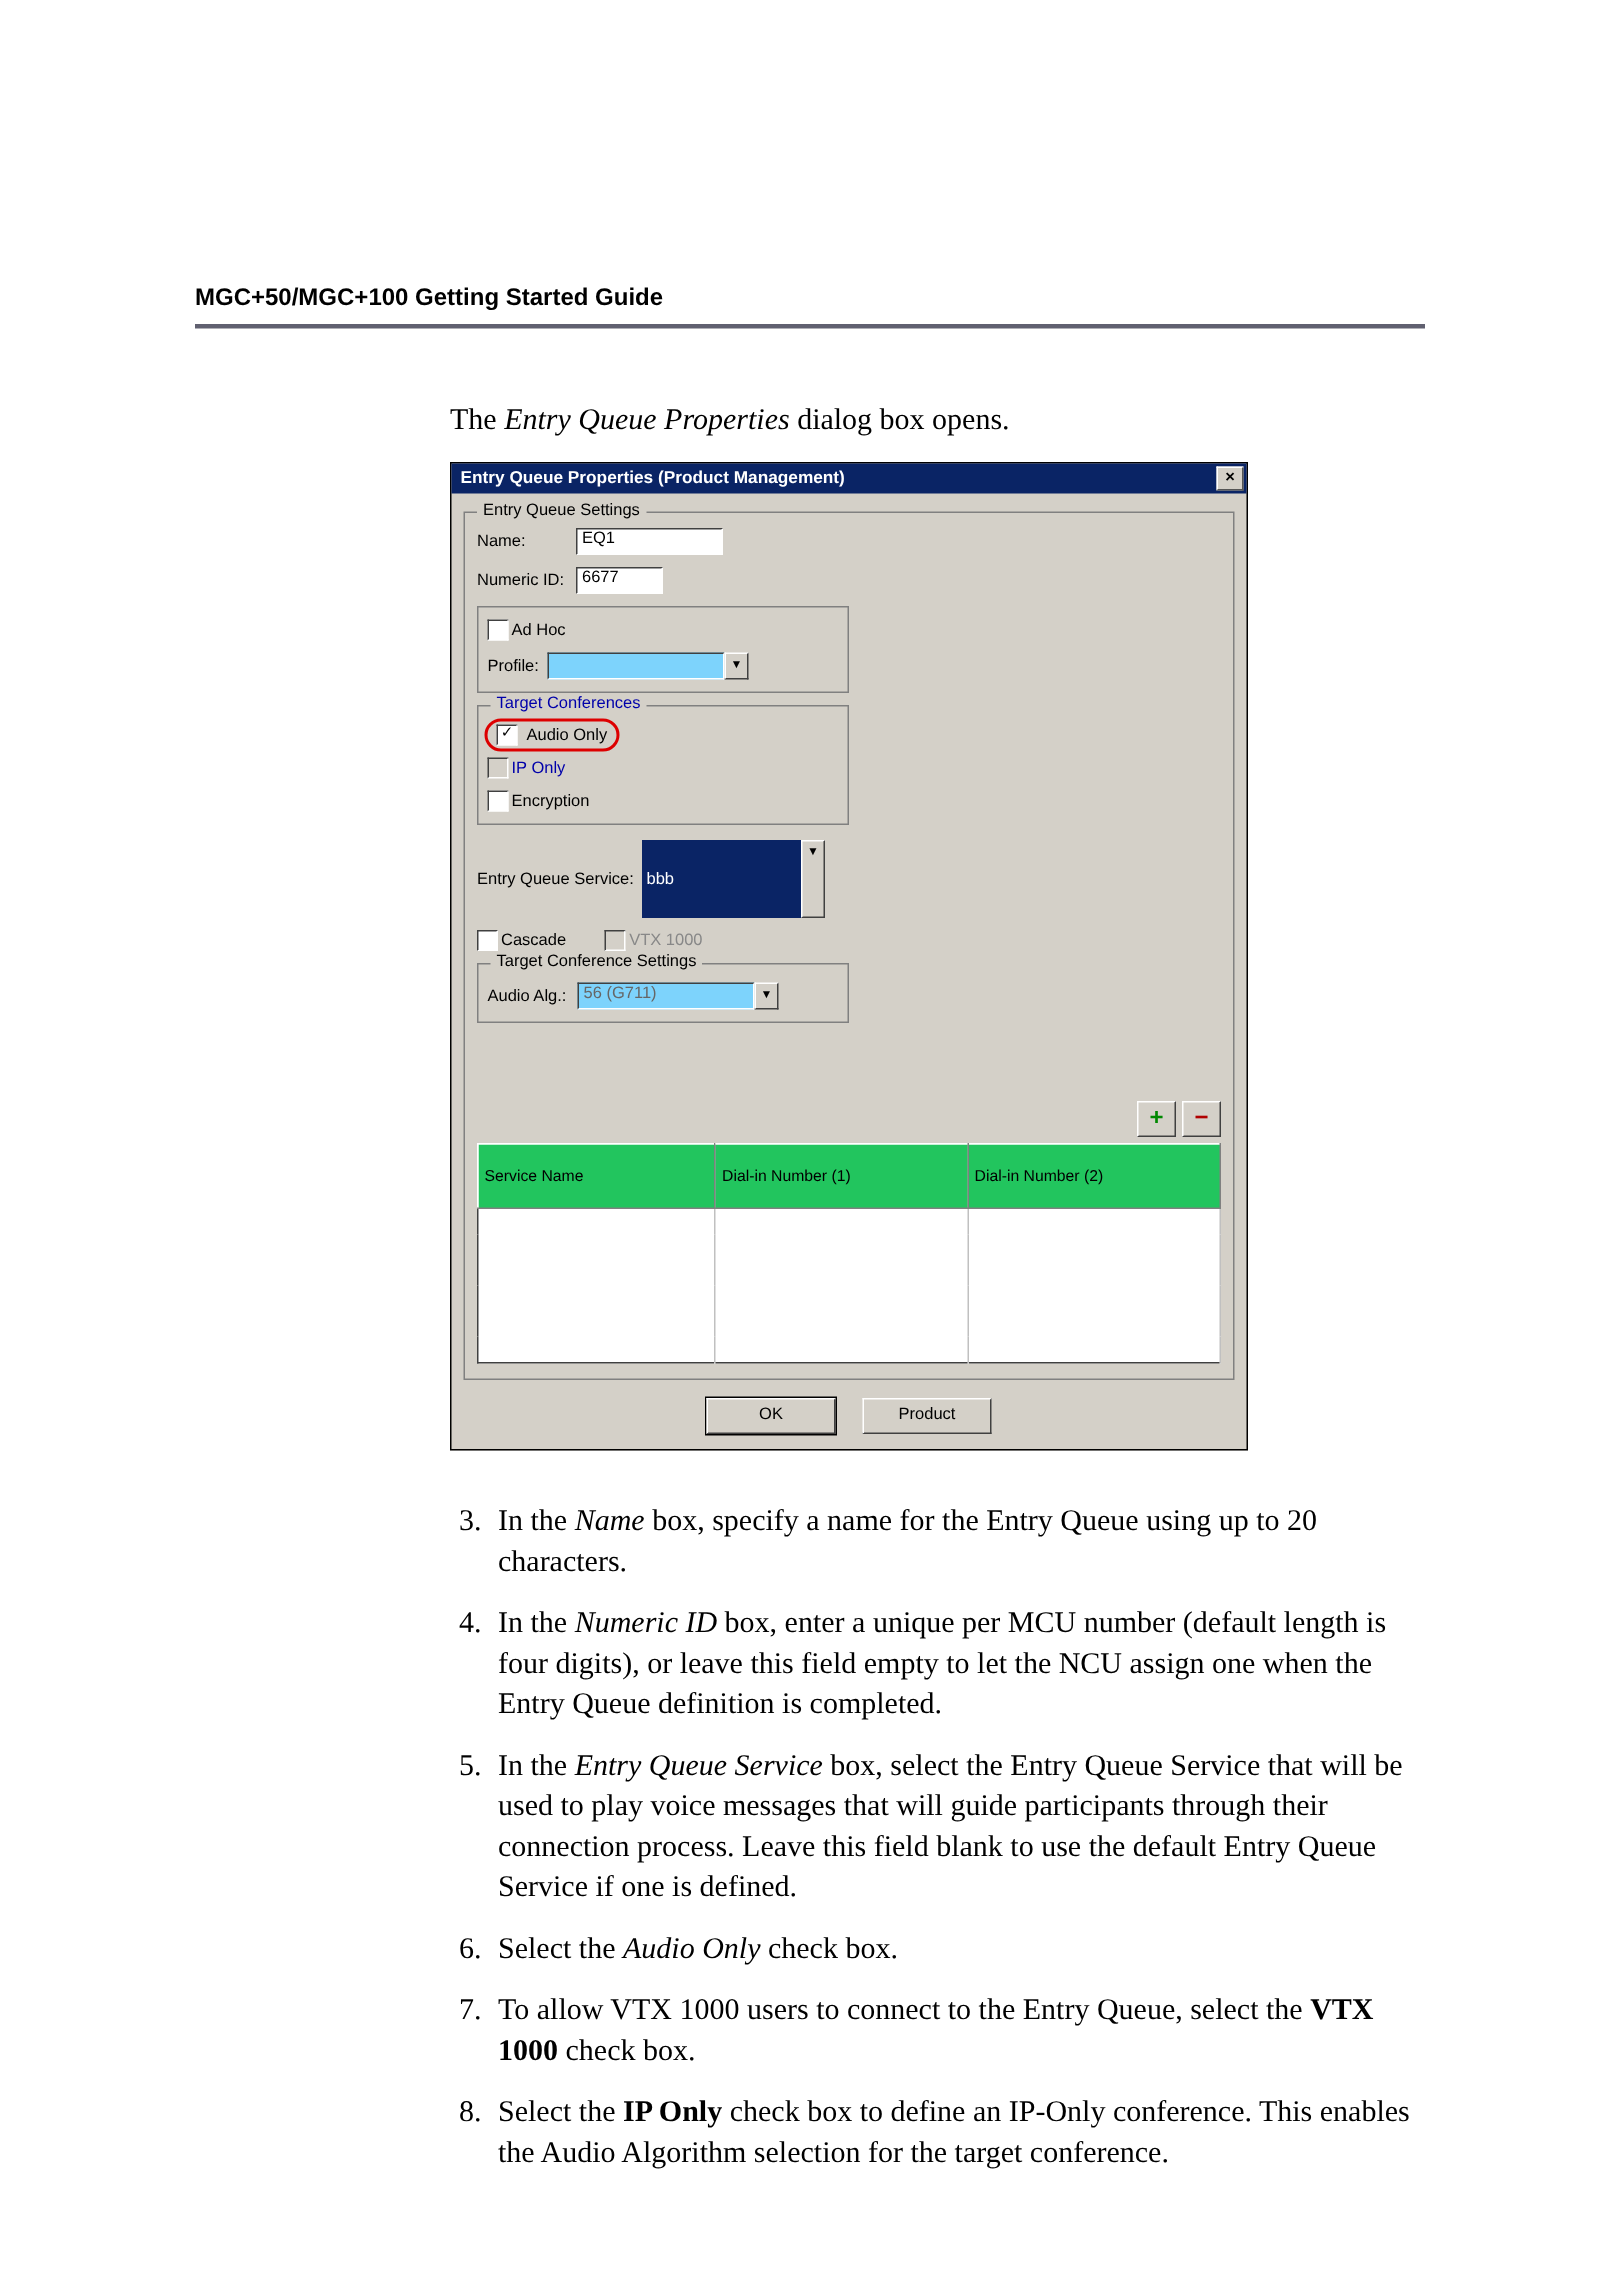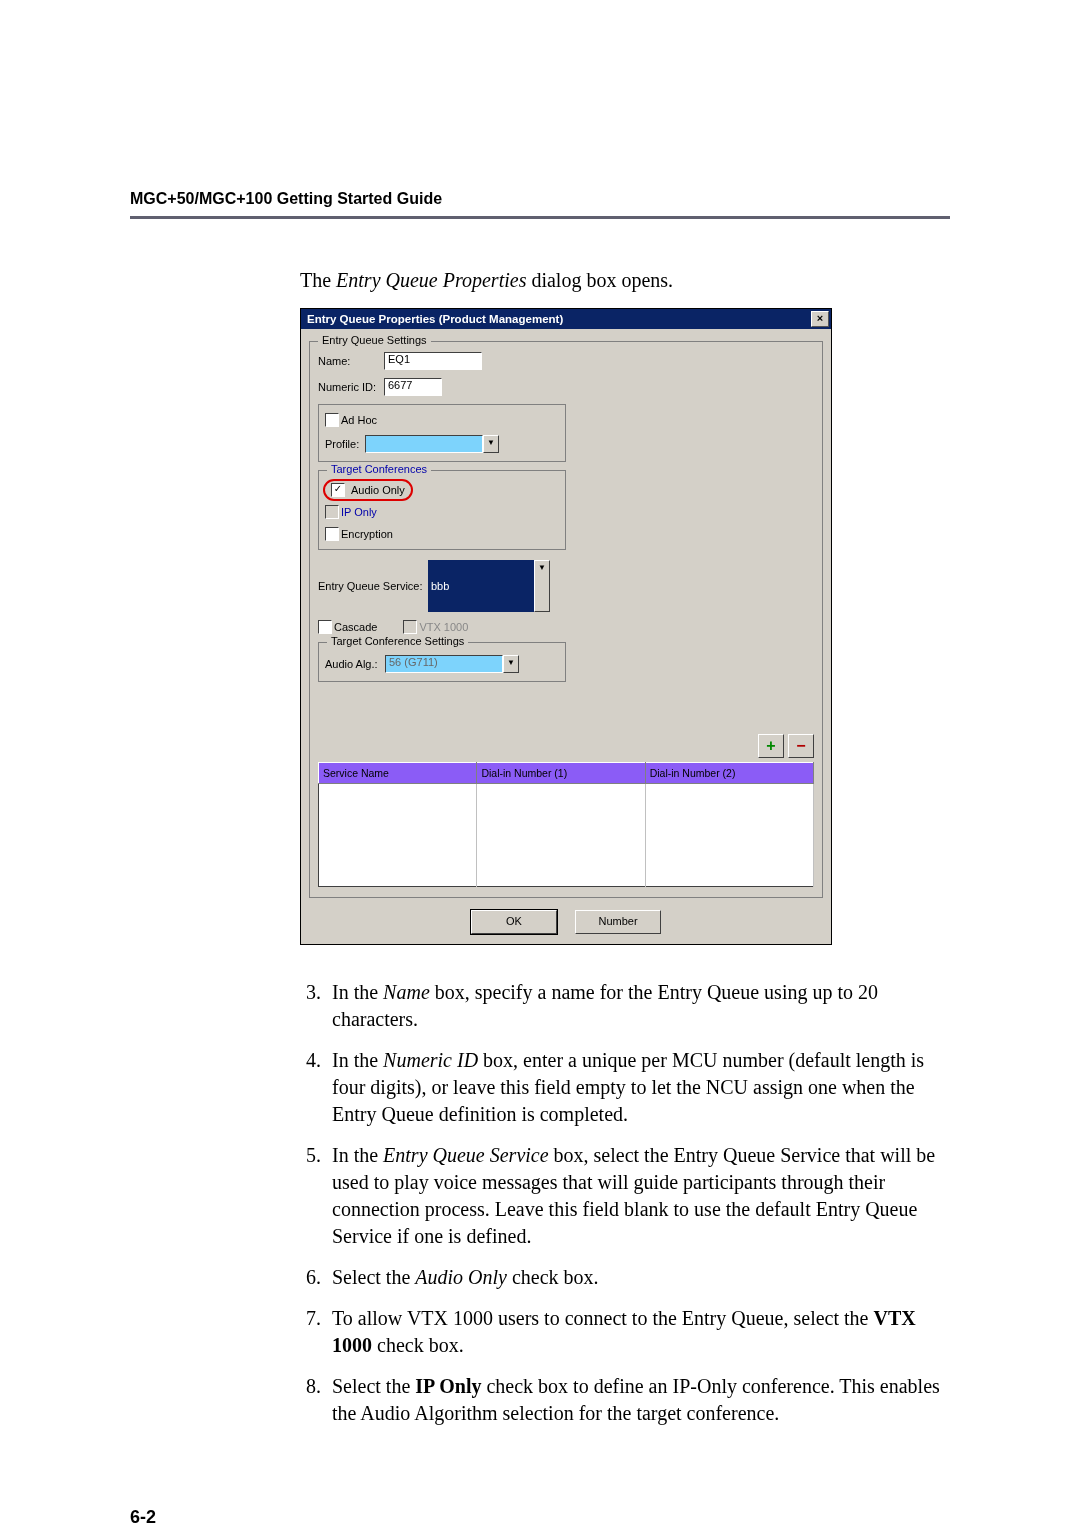--- a/index.html
+++ b/index.html
@@ -124,23 +124,23 @@
     background:#d4d0c8; display:flex; align-items:center; justify-content:center;
     font-weight:bold; font-size:16px;
   }
   .sq-btn.plus{ color:#008800;}
   .sq-btn.minus{ color:#b00000;}
   table.grid{
     width:100%; border-collapse:collapse; background:#fff;
     border:1px solid #404040;
   }
   table.grid th{
-    background:#8b5cf6; border:1px solid #808080;
+    background:#22c55e; border:1px solid #808080;
     border-top-color:#fff; border-left-color:#fff;
-    font-weight:normal; font-size:10.5px; padding:4px 4px; text-align:left;
+    font-weight:normal; font-size:10.5px; padding:15px 4px; text-align:left;
   }
   table.grid td{ border-right:1px solid #c0c0c0; height:15px; }
   .dlg-buttons{ display:flex; gap:18px; justify-content:center; margin-top:12px;}
   .push-btn{
     width:84px; height:22px;
     border:1px solid #fff; border-right-color:#404040; border-bottom-color:#404040;
     background:#d4d0c8; text-align:center; line-height:20px; font-size:11px;
   }
   .push-btn.focus{ box-shadow:0 0 0 1px #000; }
   ol.steps{
@@ -298,21 +298,21 @@
                 <td></td>
                 <td></td>
                 <td></td>
               </tr>
           </tbody>
         </table>
       </div>
 
       <div class="dlg-buttons">
         <div class="push-btn focus">OK</div>
-        <div class="push-btn">Number</div>
+        <div class="push-btn">Product</div>
       </div>
     </div>
   </div>
 
   <ol class="steps" start="3">
     <li>
       <span>In the </span><em>Name</em><span> box, specify a name for the Entry Queue using up to 20 characters.</span>
     </li>
     <li>
       <span>In the </span><em>Numeric ID</em><span> box, enter a unique per MCU number (default length is four digits), or leave this field empty to let the NCU assign one when the Entry Queue definition is completed.</span>

